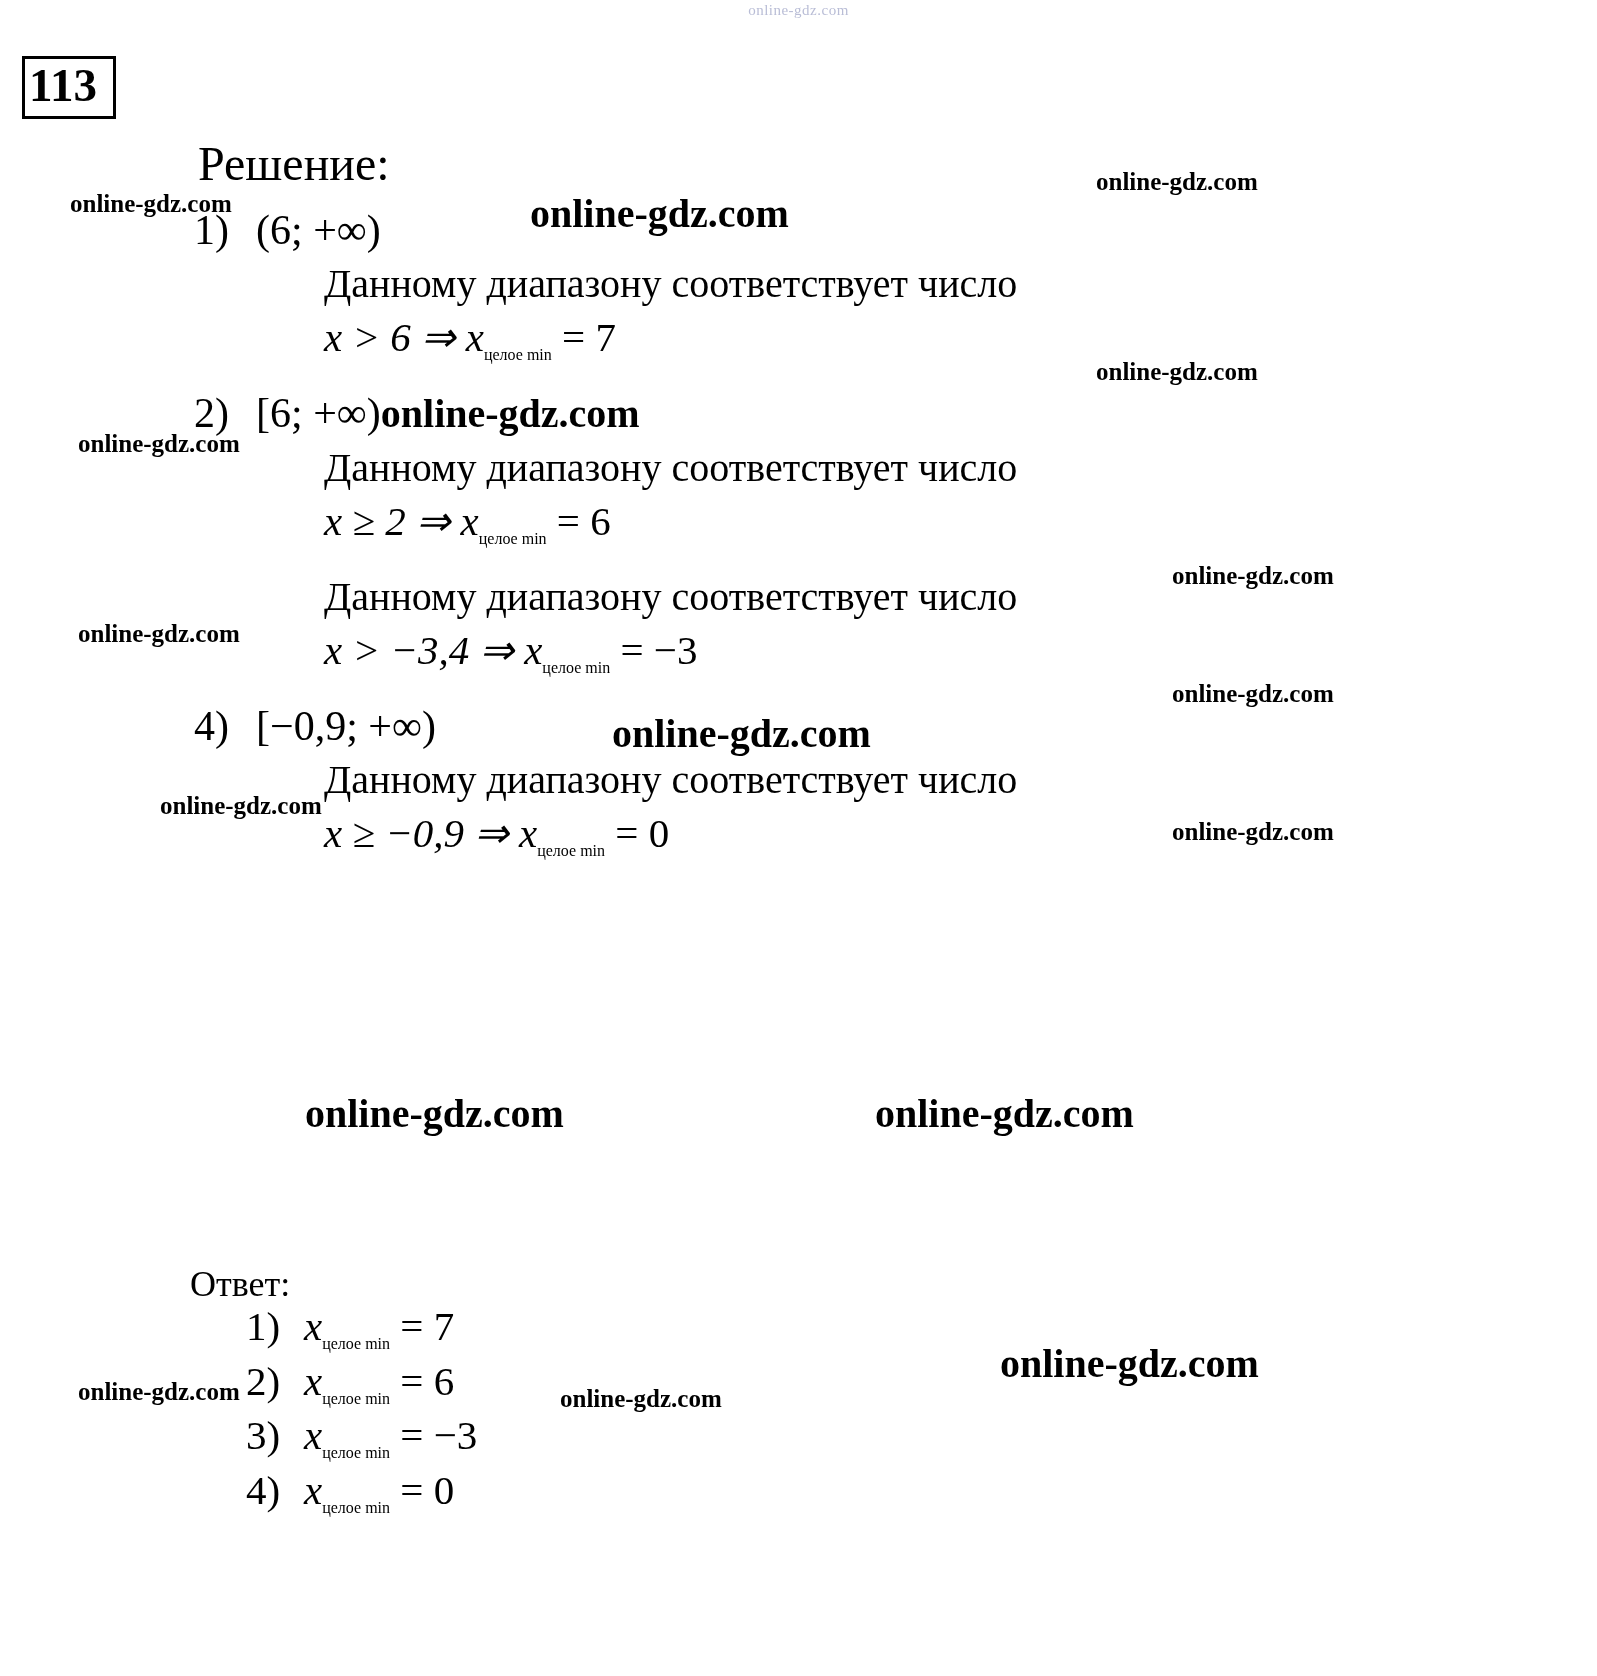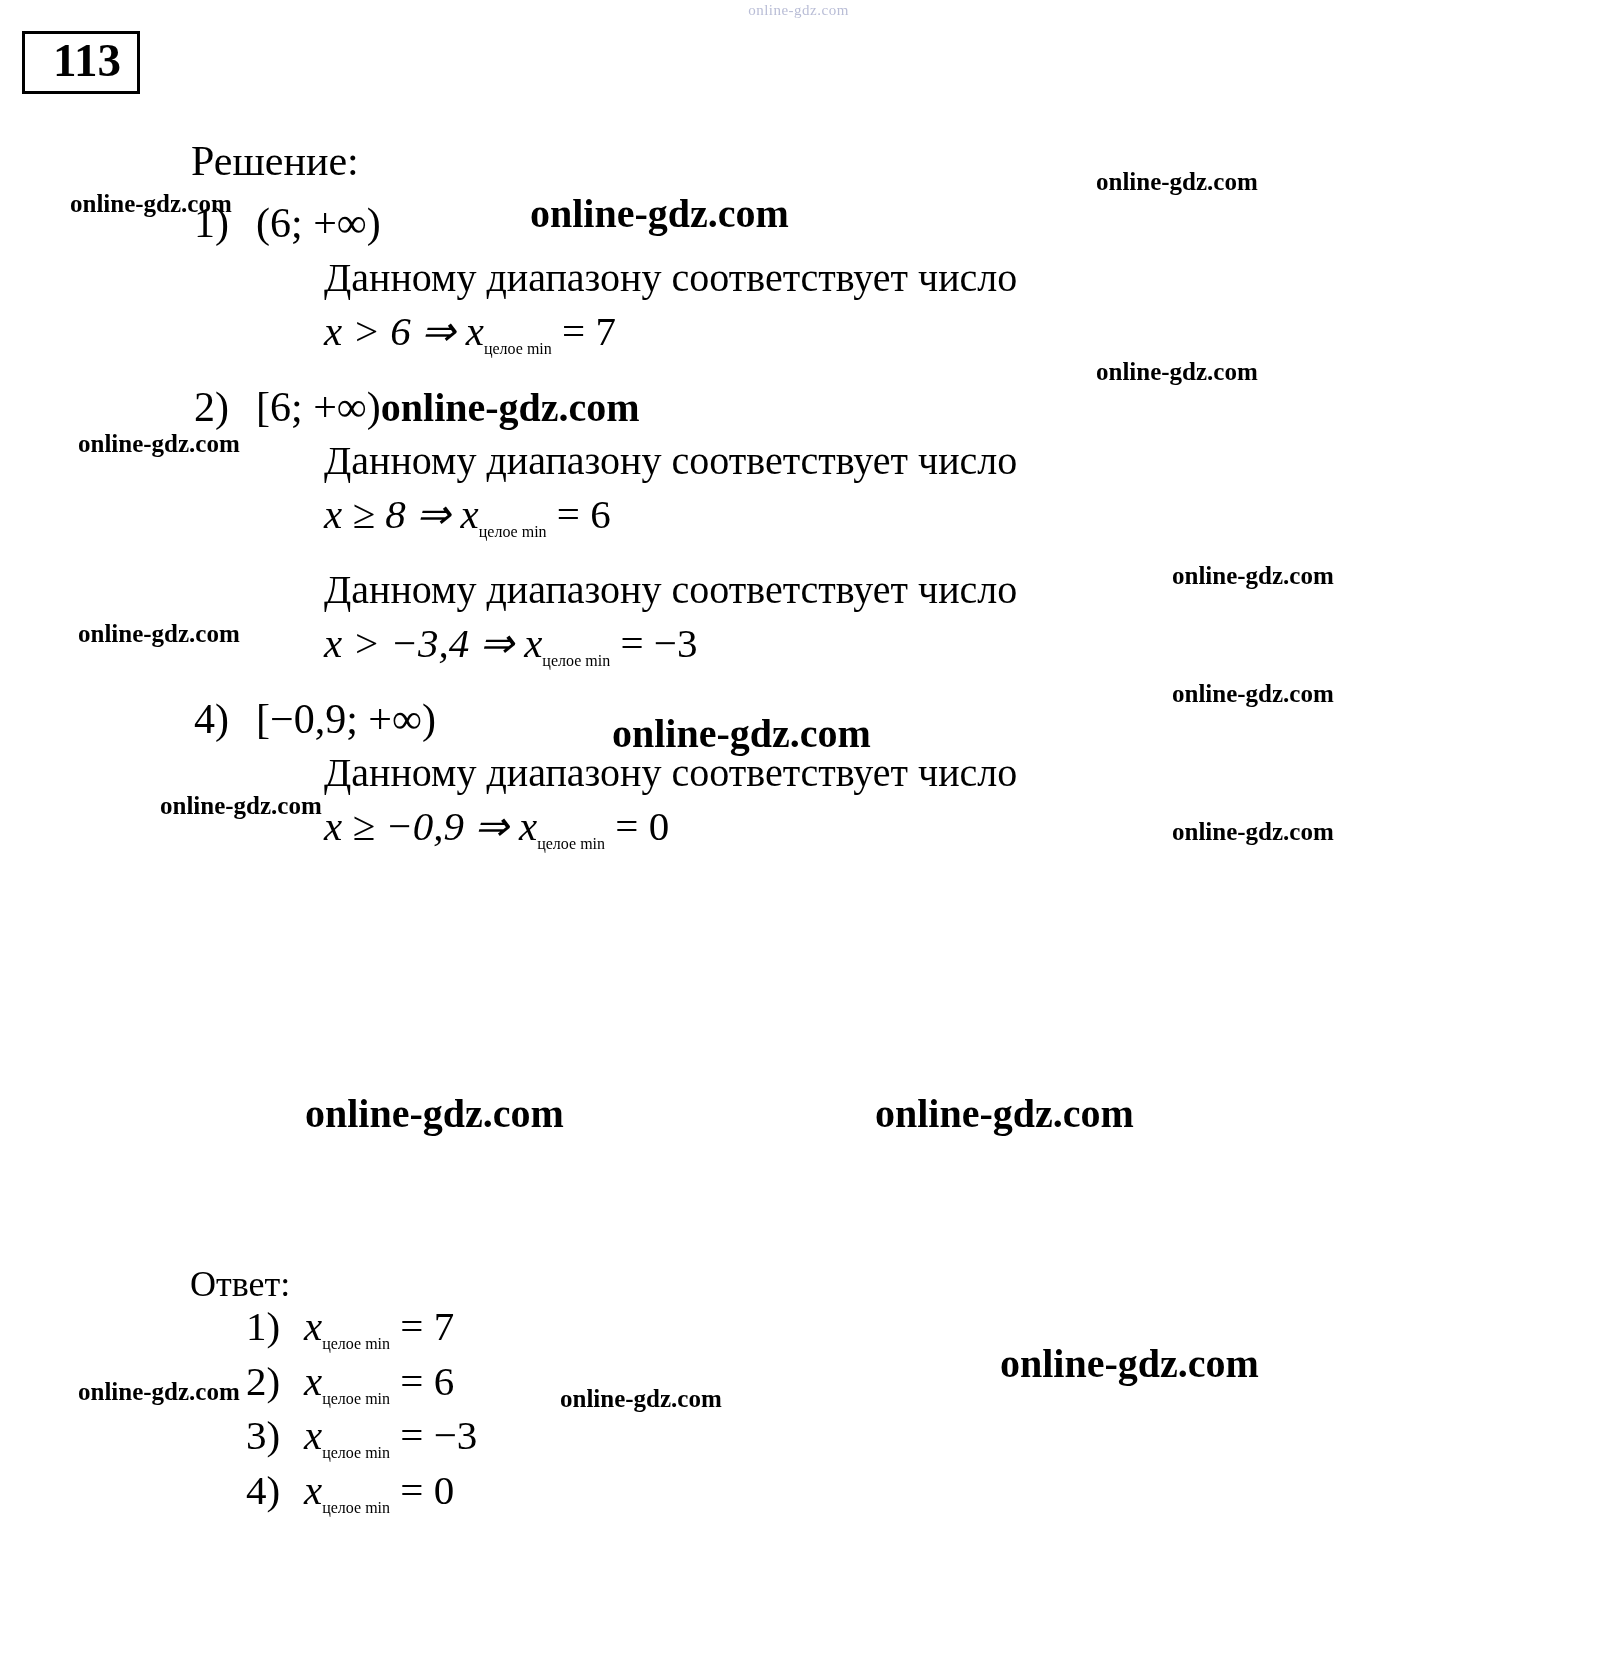--- a/index.html
+++ b/index.html
@@ -25,42 +25,42 @@
     text-align: center;
     font-family: "Liberation Serif", serif;
     font-size: 15px;
     color: #b9bdd6;
     letter-spacing: 0.5px;
   }
 
   
   .number-box {
     position: absolute;
-    top: 31px;
+    top: 56px;
     left: 22px;
     border: 3px solid #000;
-    padding: 2px 16px 6px 28px;
+    padding: 2px 16px 6px 4px;
     font-family: "Liberation Serif", serif;
     font-weight: bold;
     font-size: 47px;
     line-height: 1.05;
   }
 
   
   .content {
     position: absolute;
     top: 138px;
     left: 190px;
     width: 1180px;
   }
 
   .heading {
-    font-size: 42px;
+    font-size: 48px;
     line-height: 1.1;
-    margin: 0 0 14px 1px;
+    margin: 0 0 14px 8px;
   }
 
   .step {
     margin: 0 0 4px 4px;
   }
 
   .item-line {
     font-size: 42px;
     line-height: 1.2;
     margin: 0 0 2px 0;
@@ -149,21 +149,21 @@
       <span>x &gt; 6 ⇒ x</span><span class="sub">целое </span><span class="sub it">min</span><span class="up"> = 7</span>
     </div>
   </div>
 
   <div class="step">
     <div class="item-line">
       <span class="idx">2)</span><span>[6; +∞)</span><span style="font-weight:bold;font-size:40px;">online-gdz.com</span>
     </div>
     <div class="desc-line">Данному диапазону соответствует число</div>
     <div class="math-line">
-      <span>x ≥ 8 ⇒ x</span><span class="sub">целое </span><span class="sub it">min</span><span class="up"> = 6</span>
+      <span>x ≥ 2 ⇒ x</span><span class="sub">целое </span><span class="sub it">min</span><span class="up"> = 6</span>
     </div>
   </div>
 
   <div class="step">
     <div class="desc-line">Данному диапазону соответствует число</div>
     <div class="math-line">
       <span>x &gt; −3,4 ⇒ x</span><span class="sub">целое </span><span class="sub it">min</span><span class="up"> = −3</span>
     </div>
   </div>
 

